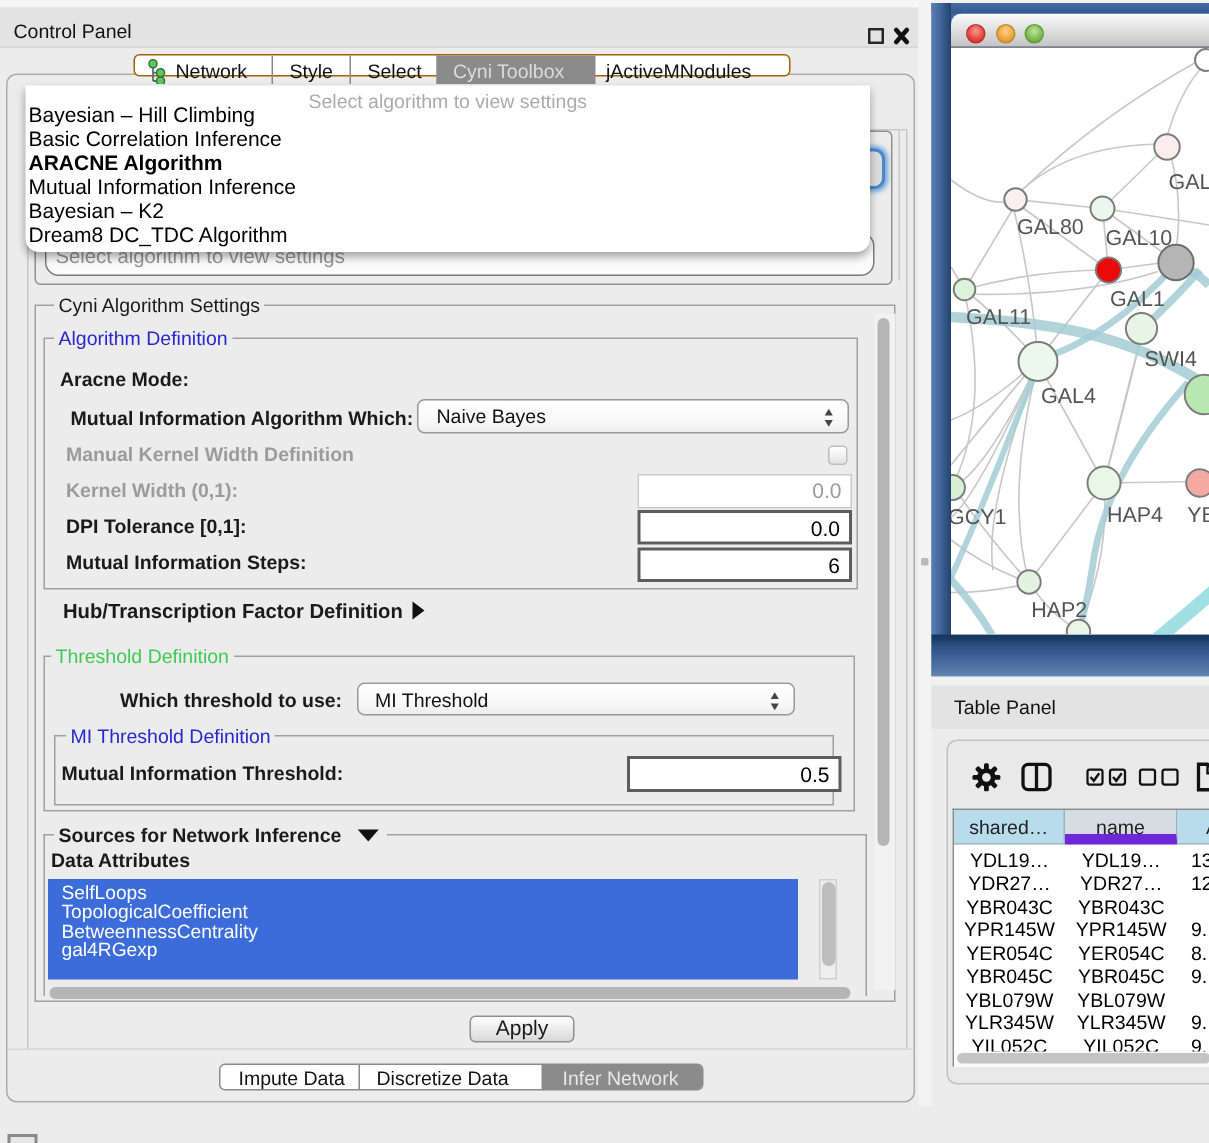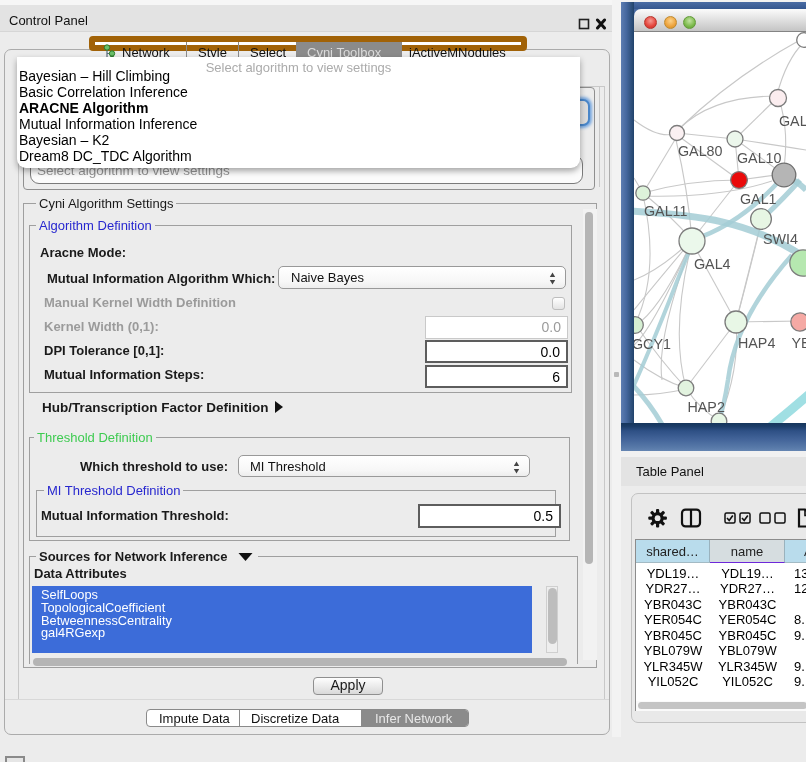--- a/index.html
+++ b/index.html
@@ -34,21 +34,21 @@
       <path d="M19.5 2 L26.5 10 M26.5 2 L19.5 10" stroke="#111" stroke-width="3" stroke-linecap="round"></path>
     </svg>
   </div>
 
   <div class="abs" style="left:612px;top:0;width:9px;height:737px;background:#f3f3f3;"></div>
 
   <div class="abs" style="left:613.5px;top:372px;width:5px;height:5px;background:#b9b9b9;border-radius:1px;"></div>
 
   <div class="abs" style="left:4px;top:49px;width:606px;height:686px;border:1px solid #ababab;border-radius:7px;box-sizing:border-box;"></div>
 
-  <div class="abs" style="left:89px;top:36px;width:438px;height:15px;background:#fff;border:6px solid #a16207;border-radius:4px;box-sizing:border-box;text-decoration:underline;">
+  <div class="abs" style="left:89px;top:36px;width:438px;height:15px;background:#fff;border:1px solid #a16207;border-radius:4px;box-sizing:border-box;text-decoration:underline;">
     <div class="abs" style="left:91px;top:0;width:1px;height:19px;background:#8a8a8a;"></div>
     <div class="abs" style="left:143px;top:0;width:1px;height:19px;background:#8a8a8a;"></div>
     <div class="abs" style="left:201px;top:0;width:1px;height:19px;background:#8a8a8a;"></div>
     <div class="abs" style="left:201px;top:0;width:105px;height:19px;background:#8b8b8b;"></div>
     <div class="abs" style="left:306px;top:0;width:1px;height:19px;background:#8a8a8a;"></div>
     <svg class="abs" style="left:8px;top:1px;" width="14" height="18" viewBox="0 0 14 18">
       <path d="M4 5 V16 M4 10.5 H8 M4 16 H8" stroke="#5a6b7a" stroke-width="1.2" fill="none"></path>
       <circle cx="4" cy="4.5" r="2.7" fill="#6abf69" stroke="#2d7a2d" stroke-width="1"></circle>
       <circle cx="9" cy="10.5" r="2.7" fill="#6abf69" stroke="#2d7a2d" stroke-width="1"></circle>
       <circle cx="9" cy="16" r="2.7" fill="#6abf69" stroke="#2d7a2d" stroke-width="1"></circle>
@@ -305,26 +305,27 @@
     </g>
 
     <g fill="none" stroke="#111" stroke-width="2.2">
       <path d="M153 3.5 h6 l6 6 v11 h-12 z"></path>
       <path d="M159 3.5 v6 h6" stroke-width="1.6"></path>
     </g>
   </svg>
 
   <div class="abs" style="left:635px;top:539px;width:171px;height:172px;background:#fff;border-left:1px solid #8c8c8c;border-top:1px solid #8c8c8c;box-sizing:border-box;overflow:hidden;">
     <div class="abs" style="left:0;top:0;width:74px;height:23px;background:#b9dcec;border-right:1px solid #9ab2bd;border-bottom:1px solid #a3bac4;box-sizing:border-box;text-align:center;line-height:23px;color:#222;">shared…</div>
-    <div class="abs" style="left:74px;top:0;width:75px;height:23px;background:#d6dde0;border-right:1px solid #9ab2bd;border-bottom:1px solid #6d28d9;box-sizing:border-box;text-align:center;line-height:23px;color:#222;">name</div>
+    <div class="abs" style="left:74px;top:0;width:75px;height:23px;background:#d6dde0;border-right:1px solid #9ab2bd;border-bottom:7px solid #6d28d9;box-sizing:border-box;text-align:center;line-height:23px;color:#222;">name</div>
     <div class="abs" style="left:149px;top:0;width:60px;height:23px;background:#b9dcec;border-bottom:1px solid #a3bac4;box-sizing:border-box;line-height:23px;color:#222;padding-left:19px;">A</div>
     <div class="abs" style="left:0;top:25.5px;width:171px;line-height:15.5px;font-size:13px;color:#000;white-space:nowrap;">
       <div><span class="c1">YDL19…</span><span class="c2">YDL19…</span><span class="c3">13</span></div>
       <div><span class="c1">YDR27…</span><span class="c2">YDR27…</span><span class="c3">12</span></div>
       <div><span class="c1">YBR043C</span><span class="c2">YBR043C</span><span class="c3"></span></div>
+      <div><span class="c1">YPR145W</span><span class="c2">YPR145W</span><span class="c3">9.</span></div>
       <div><span class="c1">YER054C</span><span class="c2">YER054C</span><span class="c3">8.</span></div>
       <div><span class="c1">YBR045C</span><span class="c2">YBR045C</span><span class="c3">9.</span></div>
       <div><span class="c1">YBL079W</span><span class="c2">YBL079W</span><span class="c3"></span></div>
       <div><span class="c1">YLR345W</span><span class="c2">YLR345W</span><span class="c3">9.</span></div>
       <div><span class="c1">YIL052C</span><span class="c2">YIL052C</span><span class="c3">9.</span></div>
     </div>
 
     <div class="abs" style="left:0;top:161px;width:171px;height:11px;background:#fafafa;"></div>
     <div class="abs" style="left:2px;top:162px;width:169px;height:7px;background:#c4c4c4;border-radius:4px;"></div>
   </div>

